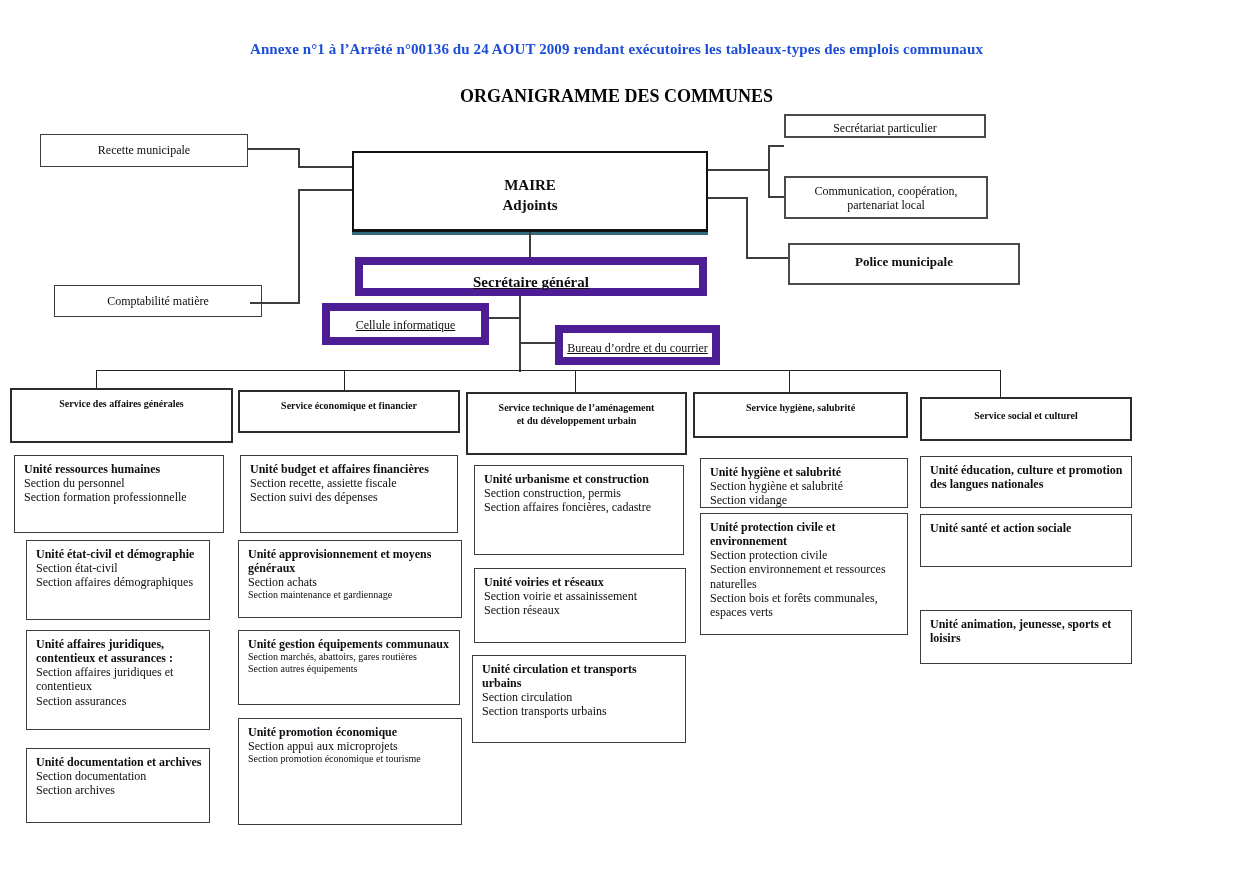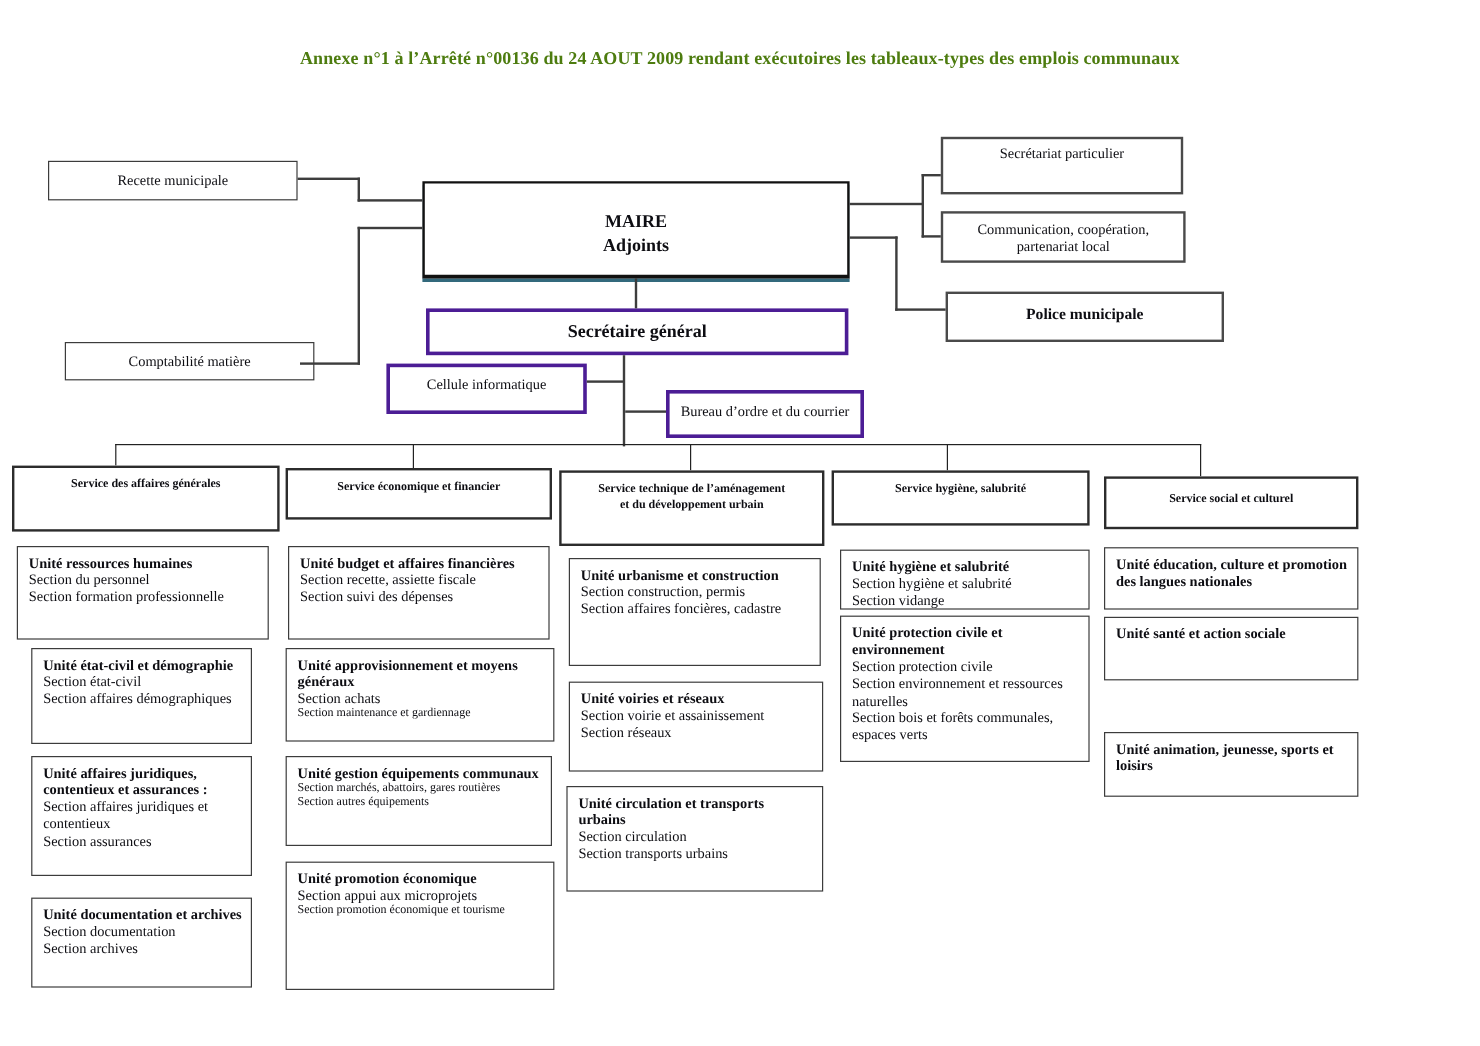--- a/index.html
+++ b/index.html
@@ -2,29 +2,29 @@
 <html><head>
 <meta charset="utf-8">
 <style>
   html,body{margin:0;padding:0;background:#ffffff;}
   .canvas{
     position:relative;width:1233px;height:872px;background:#ffffff;overflow:hidden;
     font-family:"Liberation Serif", serif;color:#0d0d12;
   }
   .title{
     position:absolute;left:0;top:41px;width:100%;text-align:center;
-    font-size:15px;font-weight:bold;color:#4d7c0f;letter-spacing:.1px;
+    font-size:15px;font-weight:bold;color:#1d4ed8;letter-spacing:.1px;
   }
   .subtitle{
     position:absolute;left:0;top:86px;width:1233px;text-align:center;
     font-size:18px;font-weight:bold;color:#050505;
   }
   .box{position:absolute;background:#fff;border:1px solid #3c3c3c;box-sizing:border-box;}
   .txt-c{text-align:center;}
-  .b-gray{border:3px solid #4c1d95;}
+  .b-gray{border:8px solid #4c1d95;text-decoration:underline;}
   .b-med{border:2px solid #4a4a4a;}
   .b-hdr{border:2px solid #2c2c2c;}
   .maire{
     border:2px solid #111111;border-bottom-width:3px;
     box-shadow:0 3px 0 #33697c;
     font-size:15px;font-weight:bold;padding-top:22px;line-height:1.35;
   }
   .sg{font-size:15px;font-weight:bold;padding-top:9px;}
   .lbl12{font-size:12px;padding-top:8px;line-height:1.2;}
   .bold13{font-size:13px;font-weight:bold;padding-top:9px;}
@@ -37,35 +37,36 @@
   .vl{position:absolute;width:2px;background:#3d3d3d;}
   .thin{width:1px;background:#222;}
   .hthin{position:absolute;height:1px;background:#222;}
 </style>
 </head>
 <body>
 
 <div class="canvas">
 
   <div class="title">Annexe n°1 à l’Arrêté n°00136 du 24 AOUT 2009 rendant exécutoires les tableaux-types des emplois communaux</div>
+  <div class="subtitle">ORGANIGRAMME DES COMMUNES</div>
 
   <div class="box txt-c lbl12" style="left:40px;top:134px;width:208px;height:33px;">
     <span>Recette municipale</span>
   </div>
 
   <div class="box txt-c lbl12" style="left:42px;top:285px;width:208px;height:32px;margin-left:12px;">
     <span>Comptabilité matière</span>
   </div>
 
   <div class="box txt-c maire" style="left:352px;top:151px;width:356px;height:81px;">
     <div>MAIRE</div>
     <div>Adjoints</div>
   </div>
 
-  <div class="box txt-c lbl12 b-med" style="left:784px;top:114px;width:202px;height:48px;padding-top:5px;">
+  <div class="box txt-c lbl12 b-med" style="left:784px;top:114px;width:202px;height:24px;padding-top:5px;">
     <span>Secrétariat particulier</span>
   </div>
 
   <div class="box txt-c lbl12 b-med" style="left:784px;top:176px;width:204px;height:43px;padding:6px 24px 0 24px;">
     <span>Communication, coopération, partenariat local</span>
   </div>
 
   <div class="box txt-c bold13 b-med" style="left:788px;top:243px;width:232px;height:42px;">
     <span>Police municipale</span>
   </div>

